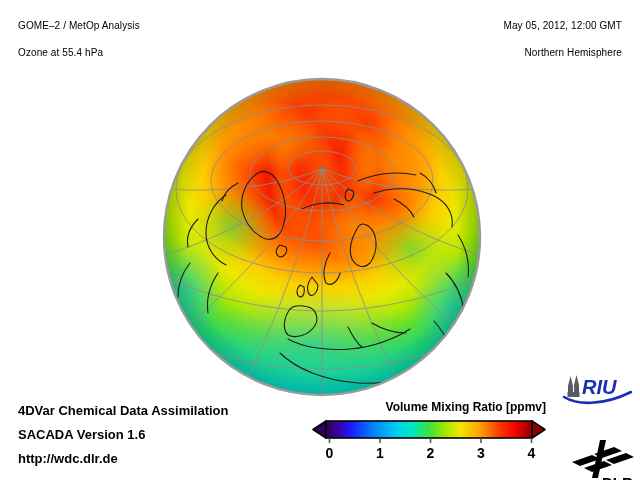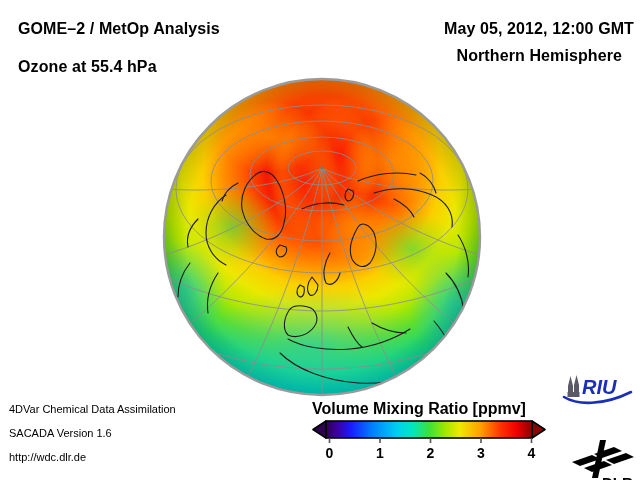--- a/index.html
+++ b/index.html
@@ -1,34 +1,34 @@
 <!DOCTYPE html>
 <html><head>
 <meta charset="utf-8">
 <style>
   html,body{margin:0;padding:0;background:#ffffff;}
   body{width:640px;height:480px;position:relative;overflow:hidden;
        font-family:"Liberation Sans",sans-serif;color:#000;}
 
-  .hdr{position:absolute;font-weight:bold;font-size:16px;letter-spacing:.1px;white-space:nowrap;}
+  .hdr{position:absolute;font-weight:normal;font-size:10px;letter-spacing:.1px;white-space:nowrap;}
   #title-line1{left:18px;top:20px;}
-  #title-line2{left:18px;top:47px;margin-top:11px;}
-  #date-line{right:6px;top:20px;text-align:center;}
+  #title-line2{left:18px;top:47px;}
+  #date-line{right:18px;top:20px;text-align:center;}
   #region-line{right:18px;top:47px;text-align:left;}
 
   #globe-wrap{position:absolute;left:162px;top:77px;width:320px;height:320px;}
   #globe-svg{display:block;width:320px;height:320px;}
 
-  .foot{position:absolute;left:9px;font-weight:normal;font-size:11px;white-space:nowrap;}
+  .foot{position:absolute;left:18px;font-weight:bold;font-size:13px;white-space:nowrap;}
   #foot1{top:403px;}
   #foot2{top:427px;}
   #foot3{top:451px;}
 
-  #cb-title{position:absolute;left:312px;top:400px;width:234px;text-align:left;
-            font-weight:bold;font-size:16px;white-space:nowrap;}
+  #cb-title{position:absolute;left:312px;top:400px;width:234px;text-align:right;
+            font-weight:bold;font-size:12px;white-space:nowrap;}
   #cb-wrap{position:absolute;left:310px;top:419px;width:238px;height:24px;}
   #cb-svg{display:block;}
   #cb-ticklabels{position:absolute;left:310px;top:445px;width:238px;height:20px;}
   .cb-tick{position:absolute;top:0;transform:translateX(-50%);
            font-weight:bold;font-size:14px;}
 
   #riu-logo{position:absolute;left:561px;top:373px;width:74px;height:32px;text-align:right;}
   #dlr-logo{position:absolute;left:570px;top:438px;width:66px;height:54px;}
 </style>
 </head>

